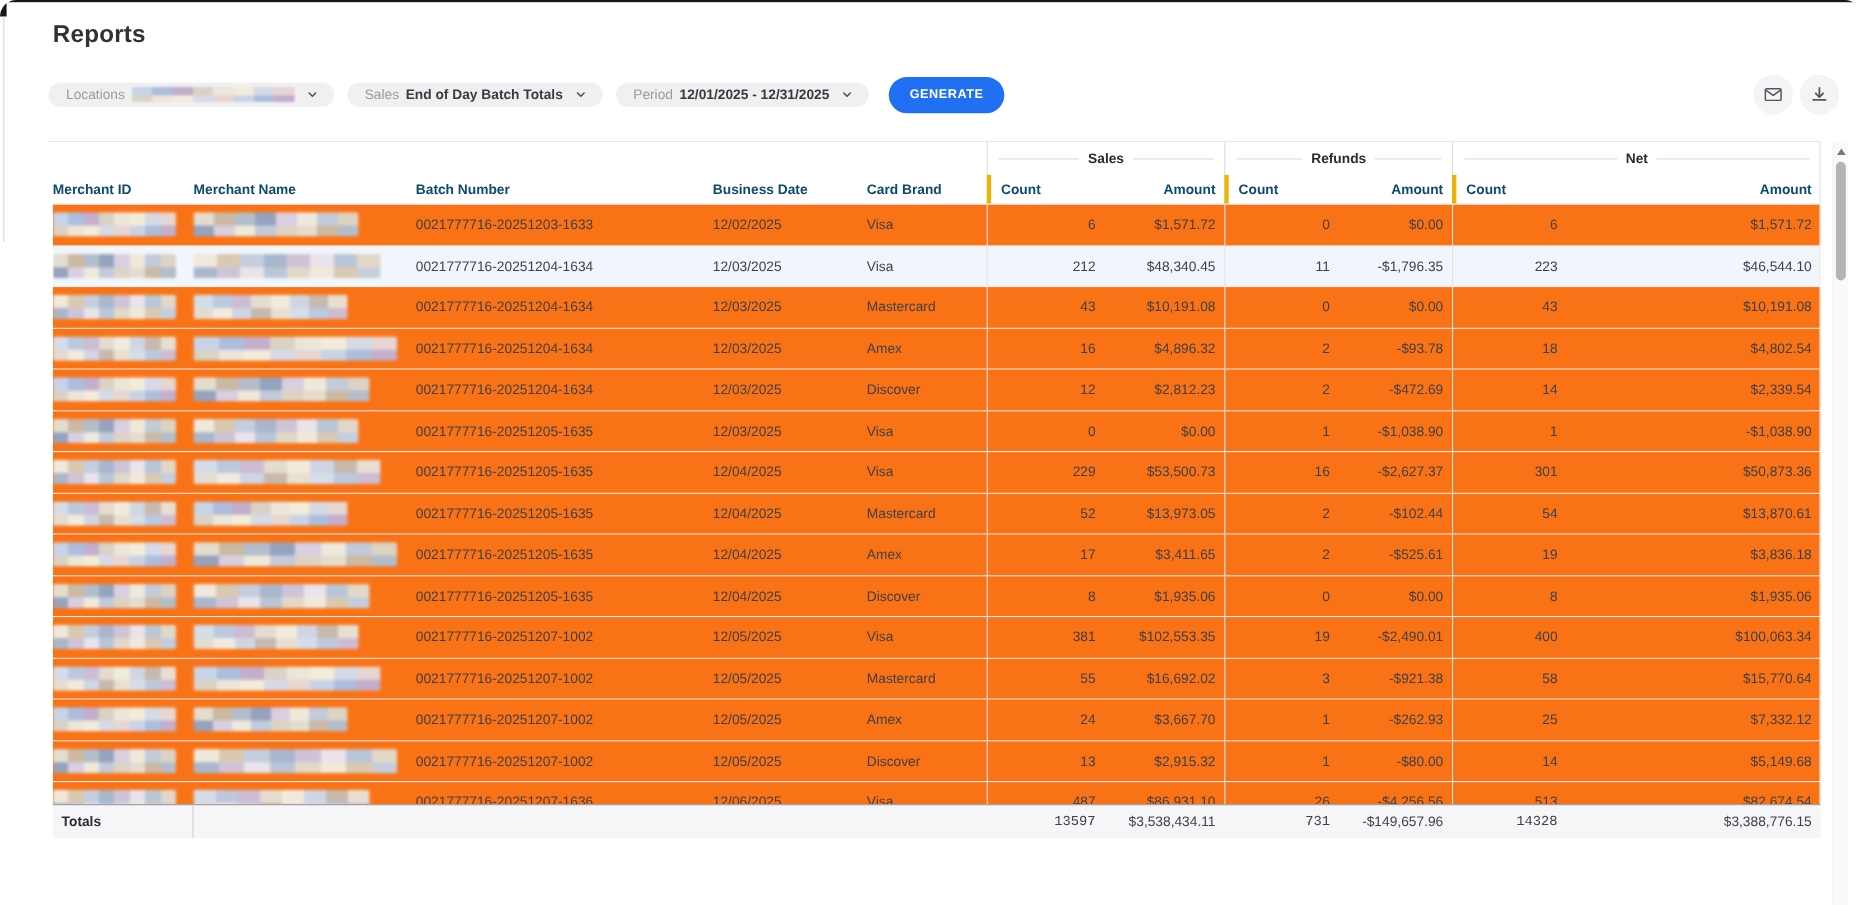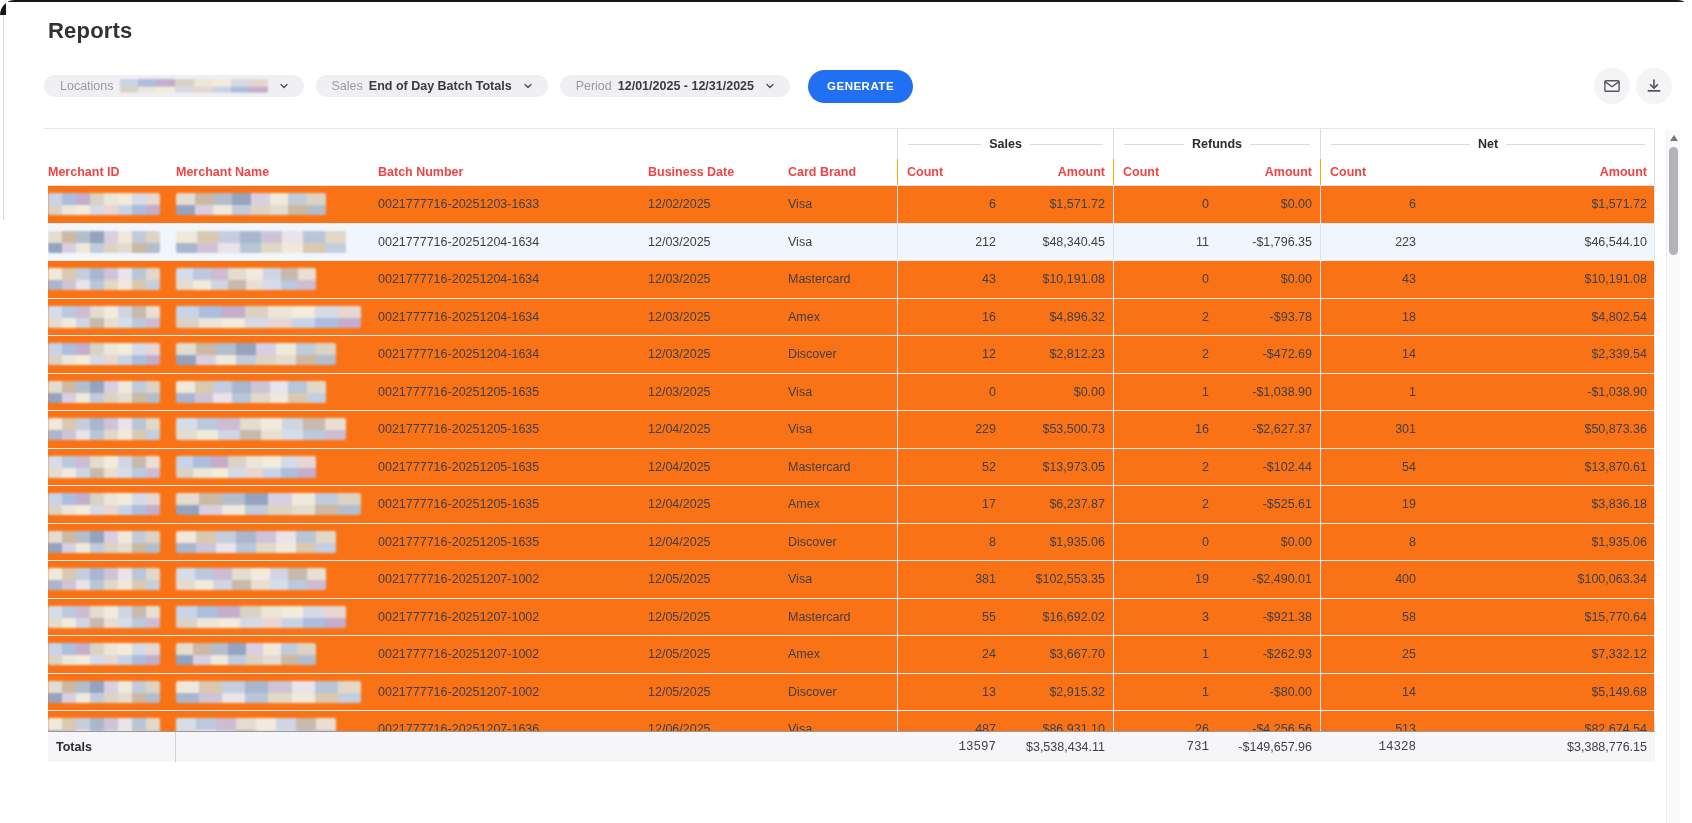--- a/index.html
+++ b/index.html
@@ -26,23 +26,23 @@
 
   .toolbar-divider { position:absolute; top:128px; left:44px; width:1611px; height:1px; background:#e6e6e9; }
 
   
   .tbl { position:absolute; left:48px; top:129px; width:1607px; }
   .grid { display:grid; grid-template-columns:128px 202px 270px 140px 109px 106px 110px 103px 104px 103px 232px; }
   .tbl-groups { display:grid; grid-template-columns:849px 216px 207px 335px; height:30px; border-right:1px solid #e0e0e4;text-align:center; }
   .grp { display:flex; align-items:center; gap:8px; padding:0 10px; border-left:1px solid #dcdce0; font-size:12.5px; font-weight:700; color:#2b2b30; }
   .grp::before, .grp::after { content:""; flex:1; height:1px; background:#dcdce0; }
 
-  .tbl-cols { height:27px; align-items:center; font-size:12.5px; font-weight:700; color:#ef4444; border-bottom:1px solid #e2e2e5; border-right:1px solid #e0e0e4; }
+  .tbl-cols { height:27px; align-items:center; font-size:12.5px; font-weight:700; color:#0c4a6e; border-bottom:1px solid #e2e2e5; border-right:1px solid #e0e0e4; }
   .tbl-cols > div { display:flex; align-items:center; height:100%; }
-  .h-count { padding-left:9px; border-left:1px solid #eab308; }
+  .h-count { padding-left:9px; border-left:4px solid #eab308; }
   .h-amt { justify-content:flex-end; padding-right:8px; }
 
   .tbl-body { height:545px; overflow:hidden; }
   .row { height:37.5px; border-bottom:1px solid #ececef; border-right:1px solid #e8e8ec; font-size:12.5px; color:#3f3f45; background:#f97316; cursor:pointer; }
   .row.hl { background:#f1f6fc; }
   .row > div { display:flex; align-items:center; height:100%; }
   .c-count { justify-content:flex-end; padding-right:7px; border-left:1px solid #e3e3e7; }
   .c-amt { justify-content:flex-end; padding-right:8px; }
   .c-id { padding-left:0; }
 
@@ -298,21 +298,21 @@
           <div class="c-id">
             <span class="mosaic" style="width: 112px; background: linear-gradient(90deg, rgb(201, 211, 230) 0%, rgb(201, 211, 230) 12.5%, rgb(174, 189, 219) 12.5%, rgb(174, 189, 219) 25%, rgb(195, 174, 203) 25%, rgb(195, 174, 203) 37.5%, rgb(217, 210, 198) 37.5%, rgb(217, 210, 198) 50%, rgb(236, 230, 218) 50%, rgb(236, 230, 218) 62.5%, rgb(243, 236, 219) 62.5%, rgb(243, 236, 219) 75%, rgb(214, 218, 230) 75%, rgb(214, 218, 230) 87.5%, rgb(230, 214, 210) 87.5%, rgb(230, 214, 210) 100%) left top / 100% 55% no-repeat, linear-gradient(90deg, rgb(217, 210, 198) 0%, rgb(217, 210, 198) 12.5%, rgb(236, 230, 218) 12.5%, rgb(236, 230, 218) 25%, rgb(243, 236, 219) 25%, rgb(243, 236, 219) 37.5%, rgb(214, 218, 230) 37.5%, rgb(214, 218, 230) 50%, rgb(230, 214, 210) 50%, rgb(230, 214, 210) 62.5%, rgb(201, 211, 230) 62.5%, rgb(201, 211, 230) 75%, rgb(174, 189, 219) 75%, rgb(174, 189, 219) 87.5%, rgb(195, 174, 203) 87.5%, rgb(195, 174, 203) 100%) left bottom / 100% 55% no-repeat;"></span>
           </div>
           <div class="c-name">
             <span class="mosaic" style="width: 185px; background: linear-gradient(90deg, rgb(228, 221, 208) 0%, rgb(228, 221, 208) 12.5%, rgb(203, 185, 164) 12.5%, rgb(203, 185, 164) 25%, rgb(179, 189, 202) 25%, rgb(179, 189, 202) 37.5%, rgb(150, 163, 189) 37.5%, rgb(150, 163, 189) 50%, rgb(217, 207, 224) 50%, rgb(217, 207, 224) 62.5%, rgb(239, 233, 221) 62.5%, rgb(239, 233, 221) 75%, rgb(194, 203, 217) 75%, rgb(194, 203, 217) 87.5%, rgb(221, 211, 196) 87.5%, rgb(221, 211, 196) 100%) left top / 100% 55% no-repeat, linear-gradient(90deg, rgb(150, 163, 189) 0%, rgb(150, 163, 189) 12.5%, rgb(217, 207, 224) 12.5%, rgb(217, 207, 224) 25%, rgb(239, 233, 221) 25%, rgb(239, 233, 221) 37.5%, rgb(194, 203, 217) 37.5%, rgb(194, 203, 217) 50%, rgb(221, 211, 196) 50%, rgb(221, 211, 196) 62.5%, rgb(228, 221, 208) 62.5%, rgb(228, 221, 208) 75%, rgb(203, 185, 164) 75%, rgb(203, 185, 164) 87.5%, rgb(179, 189, 202) 87.5%, rgb(179, 189, 202) 100%) left bottom / 100% 55% no-repeat;"></span>
           </div>
           <div class="c-batch">0021777716-20251205-1635</div>
           <div class="c-date">12/04/2025</div>
           <div class="c-brand">Amex</div>
           <div class="c-count">17</div>
-          <div class="c-amt">$6,237.87</div>
+          <div class="c-amt">$3,411.65</div>
           <div class="c-count">2</div>
           <div class="c-amt">-$525.61</div>
           <div class="c-count">19</div>
           <div class="c-amt">$3,836.18</div>
         </div>
         <div class="grid row">
           <div class="c-id">
             <span class="mosaic" style="width: 112px; background: linear-gradient(90deg, rgb(228, 221, 208) 0%, rgb(228, 221, 208) 12.5%, rgb(203, 185, 164) 12.5%, rgb(203, 185, 164) 25%, rgb(179, 189, 202) 25%, rgb(179, 189, 202) 37.5%, rgb(150, 163, 189) 37.5%, rgb(150, 163, 189) 50%, rgb(217, 207, 224) 50%, rgb(217, 207, 224) 62.5%, rgb(239, 233, 221) 62.5%, rgb(239, 233, 221) 75%, rgb(194, 203, 217) 75%, rgb(194, 203, 217) 87.5%, rgb(221, 211, 196) 87.5%, rgb(221, 211, 196) 100%) left top / 100% 55% no-repeat, linear-gradient(90deg, rgb(150, 163, 189) 0%, rgb(150, 163, 189) 12.5%, rgb(217, 207, 224) 12.5%, rgb(217, 207, 224) 25%, rgb(239, 233, 221) 25%, rgb(239, 233, 221) 37.5%, rgb(194, 203, 217) 37.5%, rgb(194, 203, 217) 50%, rgb(221, 211, 196) 50%, rgb(221, 211, 196) 62.5%, rgb(228, 221, 208) 62.5%, rgb(228, 221, 208) 75%, rgb(203, 185, 164) 75%, rgb(203, 185, 164) 87.5%, rgb(179, 189, 202) 87.5%, rgb(179, 189, 202) 100%) left bottom / 100% 55% no-repeat;"></span>
           </div>
           <div class="c-name">

